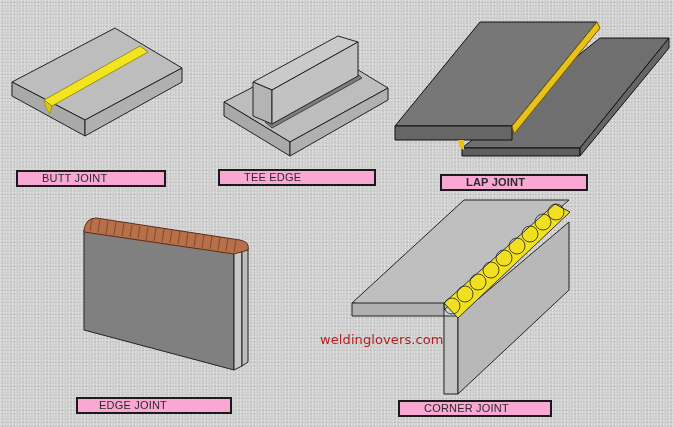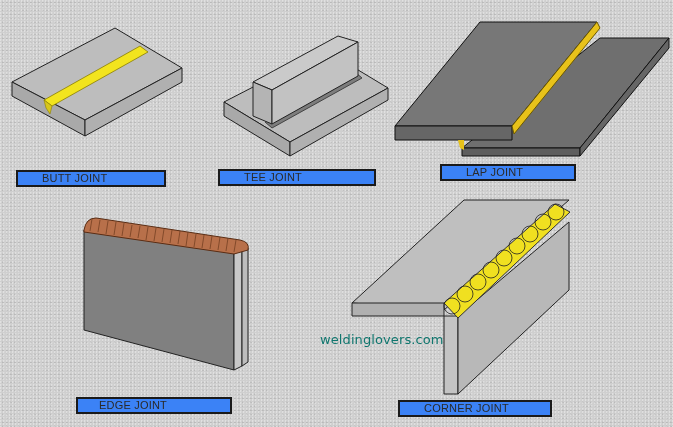--- a/index.html
+++ b/index.html
@@ -4,24 +4,24 @@
 <style>
   html,body{margin:0;padding:0;}
   body{width:673px;height:427px;position:relative;overflow:hidden;
     background:#cfcfcf;
     background-image:
       radial-gradient(circle at 20% 30%, rgba(255,255,255,.35) 0.6px, transparent 1.2px),
       radial-gradient(circle at 70% 60%, rgba(120,120,120,.25) 0.6px, transparent 1.2px);
     background-size:3px 3px, 4px 4px;
     font-family:"Liberation Sans", sans-serif;}
   svg.art{position:absolute;left:0;top:0;}
-  .label{position:absolute;height:17px;background:#3b82f6;border:2px solid #1a1a1a;
+  .label{position:absolute;height:17px;background:#f9a8d4;border:2px solid #1a1a1a;
     box-sizing:border-box;font-size:11px;line-height:13px;color:#2a2a2a;
     padding-left:24px;letter-spacing:.2px;}
-  .watermark{position:absolute;left:320px;top:332px;font-size:13px;color:#0f766e;
+  .watermark{position:absolute;left:320px;top:332px;font-size:13px;color:#b91c1c;
     font-family:"DejaVu Sans", sans-serif;letter-spacing:.1px;}
 </style>
 </head>
 <body>
 
 <svg class="art" width="673" height="427" viewBox="0 0 673 427">
 
   <g stroke="#222" stroke-width="1">
     <polygon points="12,82 115,28 182,68 85,120" fill="#bdbdbd"></polygon>
     <polygon points="12,82 85,120 85,136 12,96" fill="#a9a9a9"></polygon>
@@ -92,18 +92,18 @@
       <circle cx="504" cy="258" r="8"></circle>
         <circle cx="517" cy="246" r="8"></circle>
       <circle cx="530" cy="234" r="8"></circle>
         <circle cx="543" cy="222" r="8"></circle>
       <circle cx="556" cy="212" r="8"></circle>
     </g>
   </g>
 </svg>
 
 <div class="label" style="left:16px;top:170px;width:150px;">BUTT JOINT</div>
-<div class="label" style="left:218px;top:169px;width:158px;">TEE JOINT</div>
-<div class="label" style="left:440px;top:164px;width:136px;">LAP JOINT</div>
+<div class="label" style="left:218px;top:169px;width:158px;">TEE EDGE</div>
+<div class="label" style="left:440px;top:174px;width:148px;font-weight:bold;">LAP JOINT</div>
 <div class="label" style="left:76px;top:397px;width:156px;padding-left:21px;">EDGE JOINT</div>
 <div class="label" style="left:398px;top:400px;width:154px;">CORNER JOINT</div>
 
 <div class="watermark">weldinglovers.com</div>
 
 </body></html>

